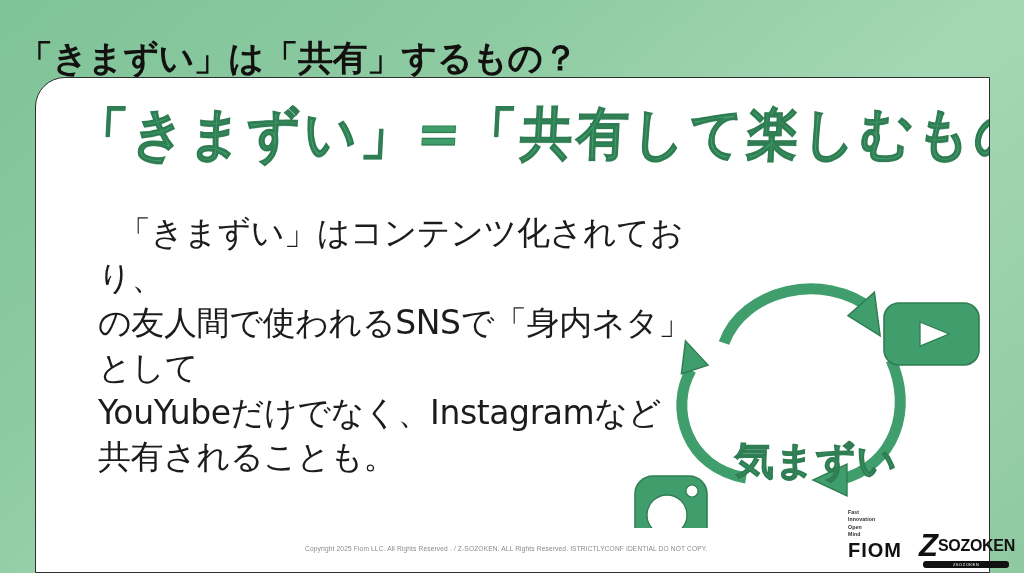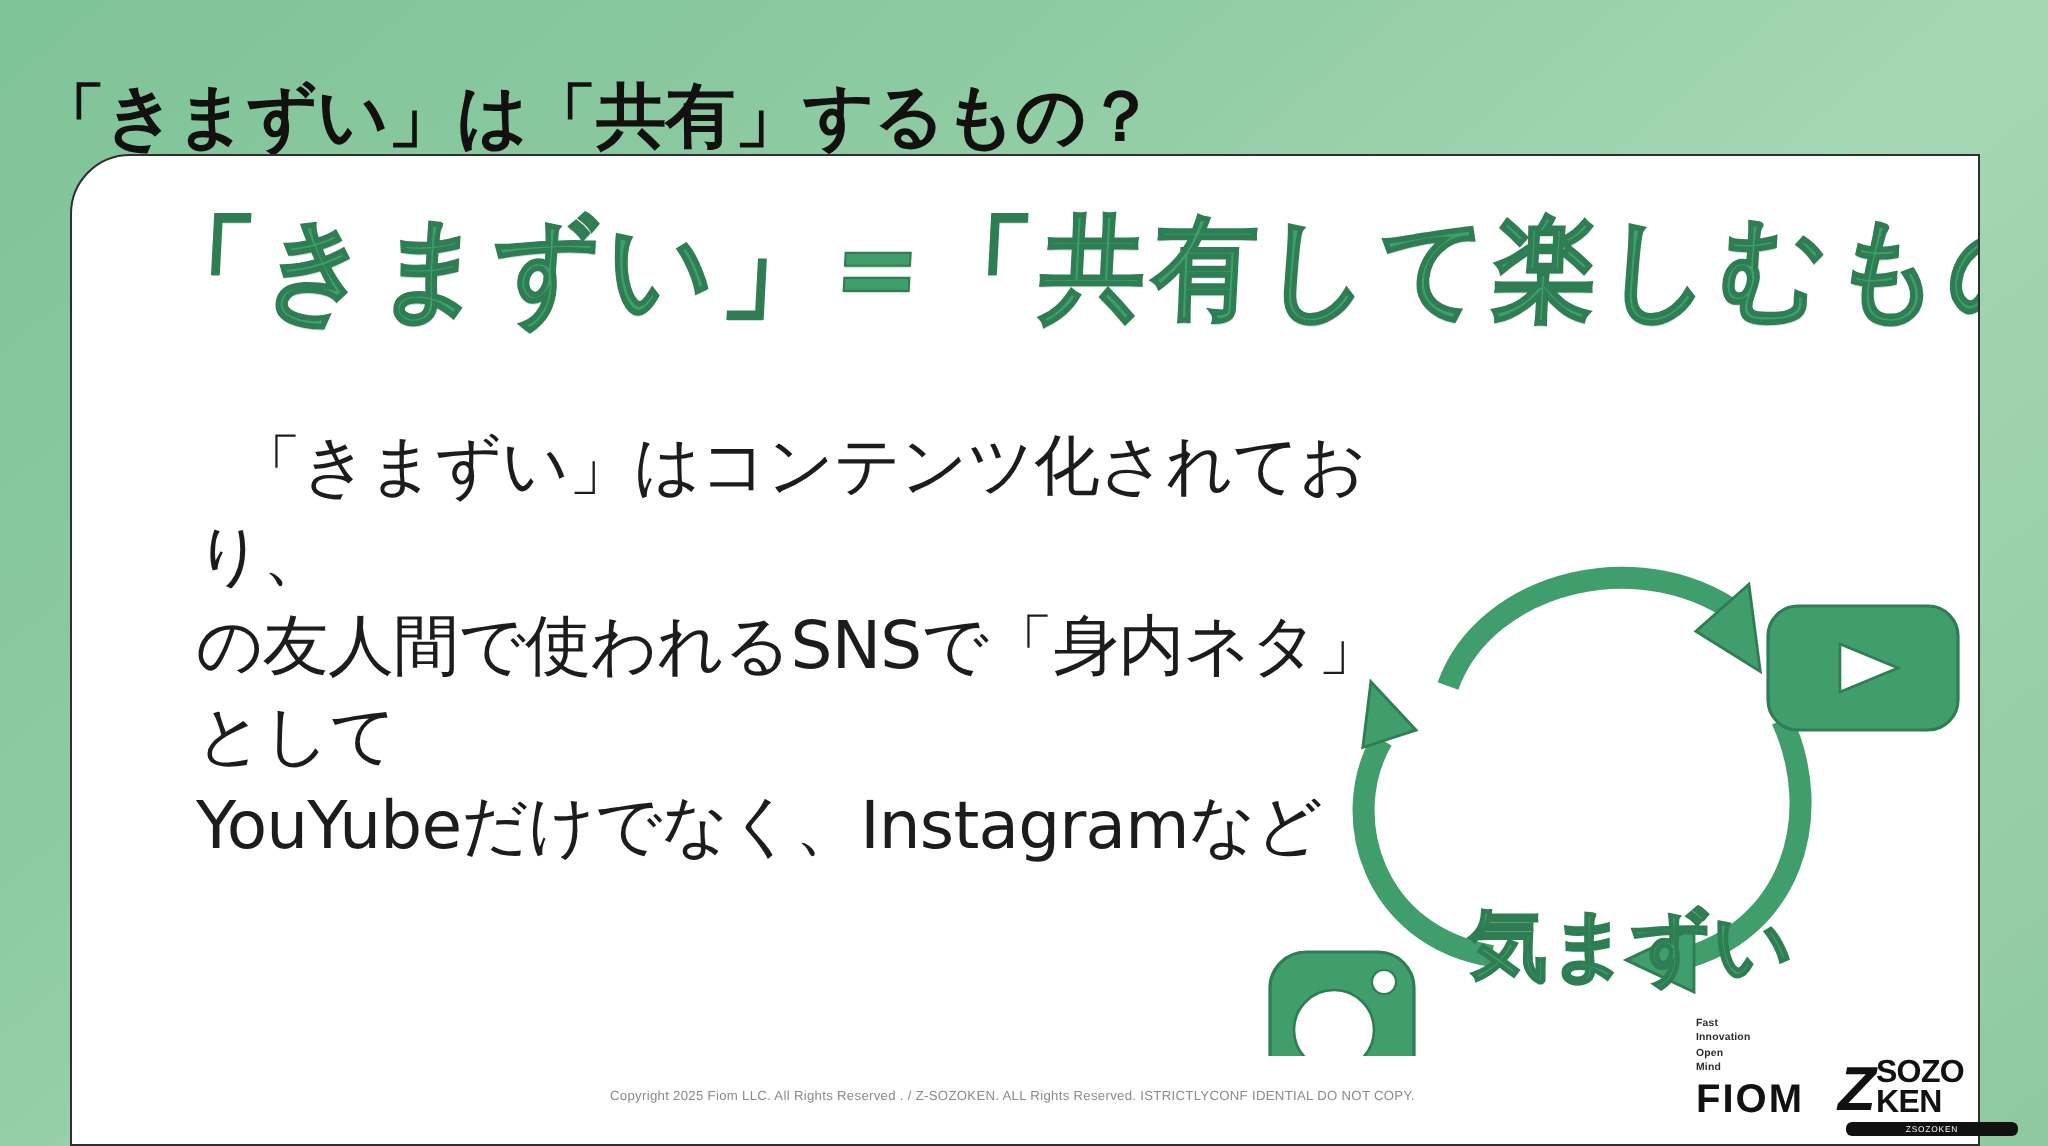--- a/index.html
+++ b/index.html
@@ -56,42 +56,42 @@
     font-family:"DejaVu Sans","Liberation Sans",sans-serif;
   }
   .body-copy p{margin:0;}
   .body-copy p.indent{text-indent:20px;}
 
   
   .diagram{position:absolute;left:555px;top:140px;width:390px;height:310px;}
   .diagram svg{position:absolute;left:0;top:0;}
 
   .cycle-label{
-    position:absolute;left:115px;top:228px;width:220px;text-align:center;
+    position:absolute;left:115px;top:216px;width:220px;text-align:center;
     font-size:39px;font-weight:700;color:#3f9e6b;
     -webkit-text-stroke:1.1px #2f7d52;
     letter-spacing:1px;white-space:nowrap;
     font-family:"DejaVu Sans","Liberation Sans",sans-serif;
   }
 
   
   .footer-copy{
     position:absolute;left:305px;top:545px;
     font-size:6.6px;color:#8a8a8a;letter-spacing:.15px;white-space:nowrap;
   }
   .logos{position:absolute;left:848px;top:509px;display:flex;align-items:flex-end;gap:9px;}
   .fiom{position:relative;width:62px;}
   .fiom-tag{font-size:5.2px;line-height:1.42;color:#2b2b2b;font-weight:700;letter-spacing:.1px;}
   .fiom-word{font-size:20px;font-weight:700;color:#111;letter-spacing:1px;line-height:1;margin-top:1px;}
   .zsozo{position:relative;display:flex;align-items:center;gap:2px;}
   .z-mark{
     font-size:31px;font-weight:700;color:#111;line-height:.85;
     font-style:italic;letter-spacing:-2px;
   }
-  .zsozo-words{display:flex;flex-direction:column;line-height:.92;}
+  .zsozo-words{display:flex;line-height:.92;}
   .zsozo-words span{font-size:16px;font-weight:700;color:#111;letter-spacing:-0.3px;}
   .zsozo-sub{
     position:absolute;left:4px;bottom:-8px;width:86px;height:7px;
     background:#111;border-radius:3px;color:#fff;font-size:4.2px;
     text-align:center;line-height:7px;letter-spacing:.4px;
   }
 </style>
 </head>
 <body>
 
@@ -101,20 +101,21 @@
 
   <div class="card">
     <div class="card-inner">
 
       <div class="headline">「きまずい」=「共有して楽しむもの」</div>
 
       <div class="body-copy">
         <p class="indent">「きまずい」はコンテンツ化されており、</p>
         <p>の友人間で使われるSNSで「身内ネタ」として</p>
         <p>YouYubeだけでなく、Instagramなど</p>
+        <p>共有されることも。</p>
       </div>
 
       <div class="diagram">
         <svg width="390" height="310" viewBox="0 0 390 310">
 
           <g>
             <path d="M 133 125 C 152 72, 232 52, 282 92" fill="none" stroke="#3f9e6b" stroke-width="11" stroke-linecap="butt"></path>
             <path d="M 133 125 C 152 72, 232 52, 282 92" fill="none" stroke="#2f7d52" stroke-width="12.6" stroke-linecap="butt" opacity="0.0"></path>
             <polygon points="272,76 300,110 262,110" fill="#3f9e6b" stroke="#2f7d52" stroke-width="1.4" transform="rotate(32 281 95)"></polygon>
           </g>

